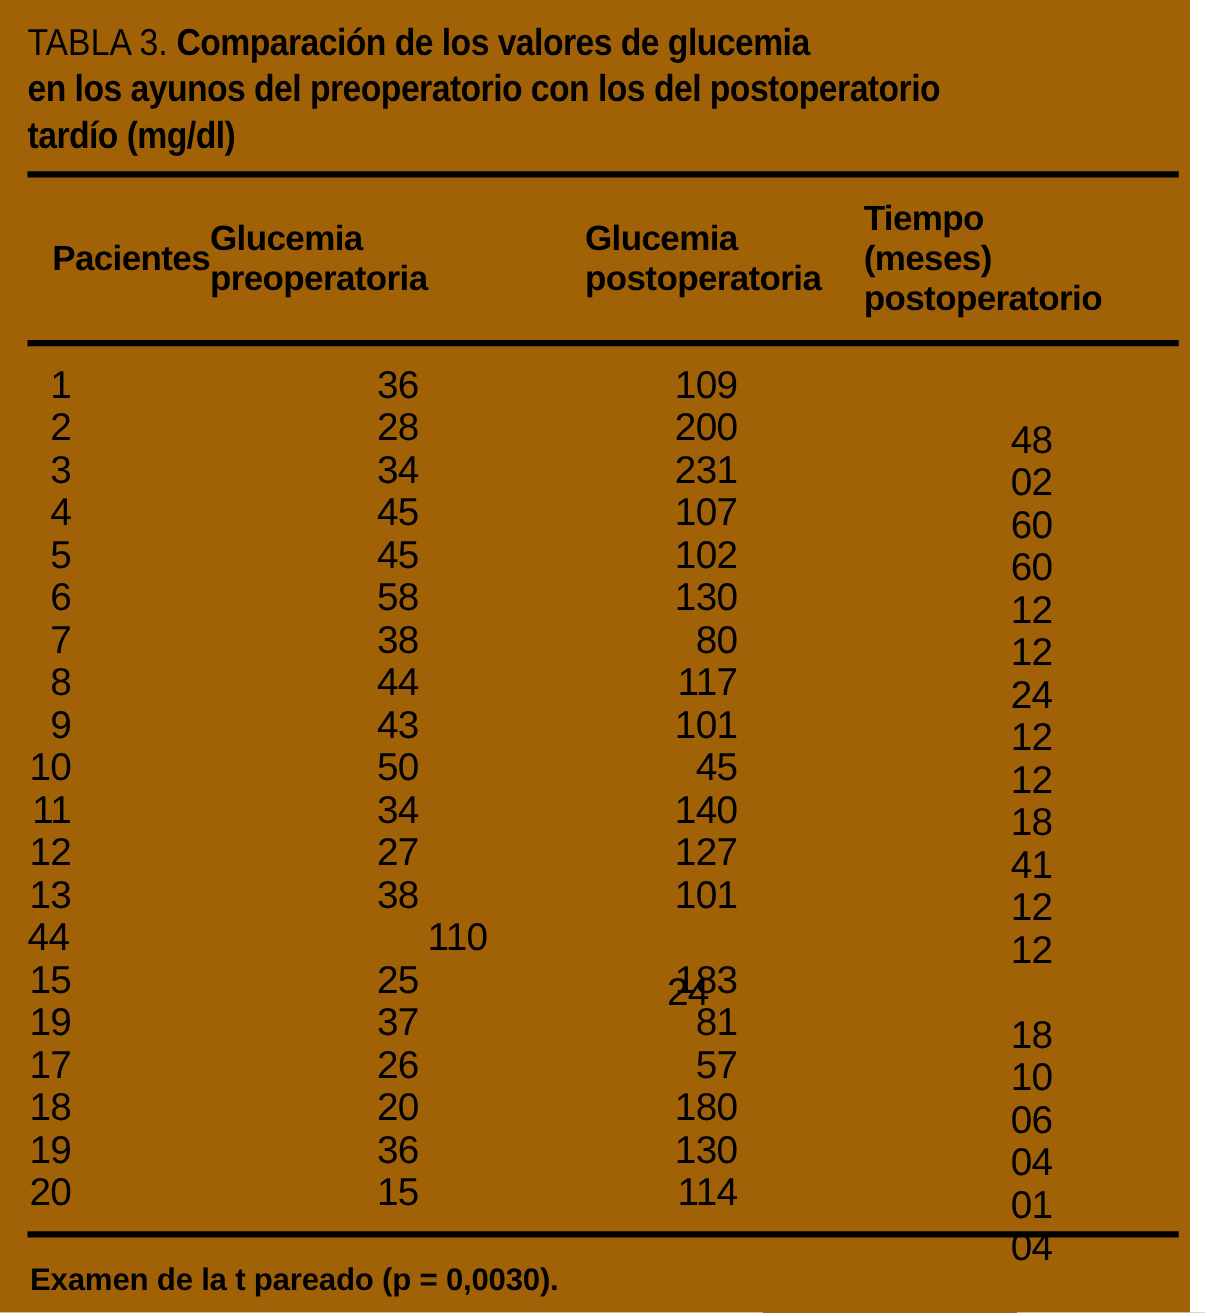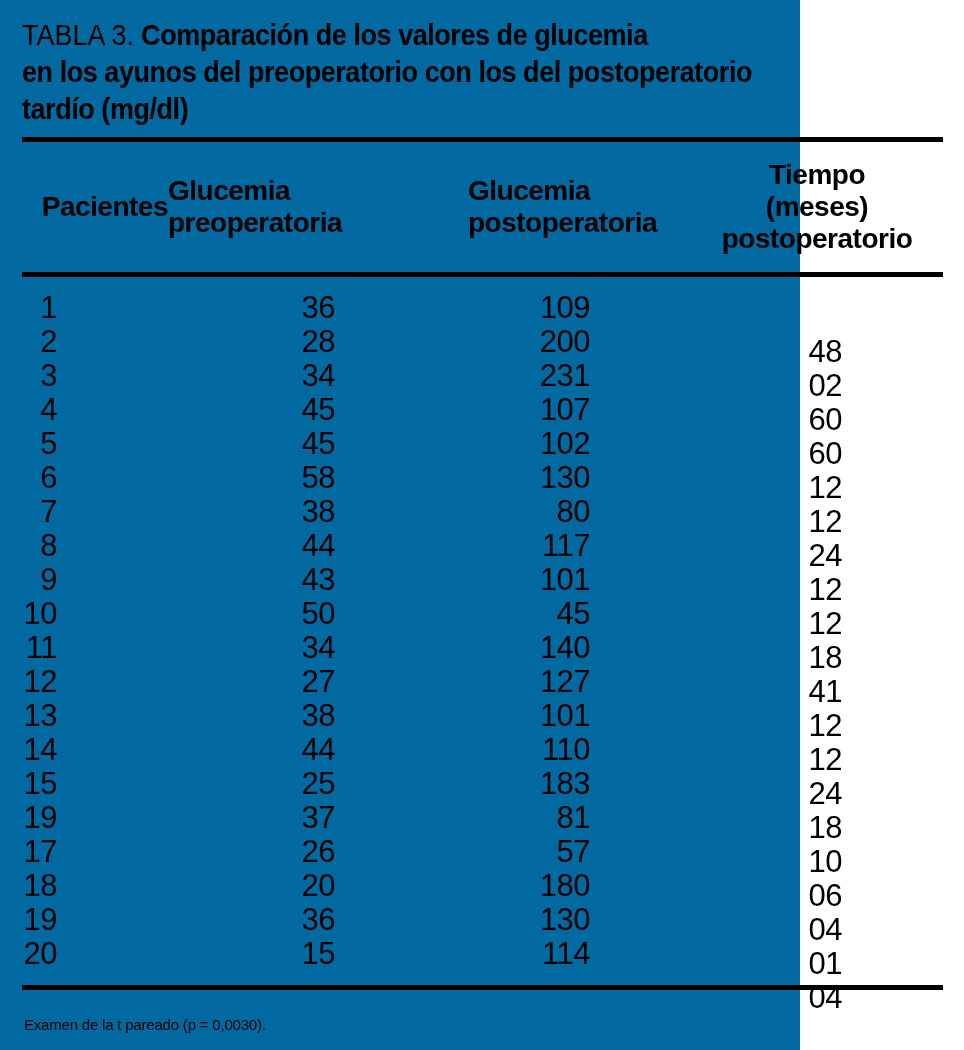--- a/index.html
+++ b/index.html
@@ -9,23 +9,23 @@
   }
   body {
     width: 964px;
     height: 1050px;
     font-family: "Liberation Sans", sans-serif;
     color: #000000;
     overflow: hidden;
   }
   .sheet {
     position: relative;
-    width: 800px;
+    width: 952px;
     height: 1050px;
-    background: #0369a1;
+    background: #a16207;
   }
   .content {
     padding-top: 16px;
   }
 
   
   .title-block {
     margin-left: 22px;
     font-size: 30px;
     line-height: 37px;
@@ -59,21 +59,21 @@
     height: 130px;
     align-items: center;
     font-weight: bold;
     font-size: 28px;
     line-height: 32px;
     letter-spacing: -0.5px;
   }
   .hcell span { display: block; }
   .h1 { text-align: right; padding-left: 3px; }
   .h2, .h3 { text-align: left; }
-  .h4 { text-align: center; padding-left: 23px; }
+  .h4 { text-align: left; padding-left: 23px; }
 
   
   .data-rows {
     margin-left: 22px;
     margin-top: 14px;
     width: 921px;
     font-size: 31px;
     line-height: 34px;
     letter-spacing: -0.5px;
   }
@@ -84,23 +84,24 @@
   }
   .c { text-align: right; }
   .c1 { padding-right: 111px; }
   .c2 { padding-right: 133px; }
   .c3 { padding-right: 78px; }
   .c4 { padding-right: 101px; margin-top: 44px; }
 
   
   .footnote {
     margin: 22px 0 0 24px;
-    font-size: 15px;
+    font-size: 25px;
     line-height: 25px;
     letter-spacing: -0.2px;
+    font-weight: bold;
   }
 </style>
 </head>
 <body>
 
 <div class="sheet">
   <div class="content">
 
     <div class="title-block">
       <div><span class="title-prefix">TABLA 3.</span> <span>Comparación de los valores de glucemia</span></div>
@@ -204,21 +205,20 @@
           <div class="c c3">127</div>
           <div class="c c4">12</div>
         </div>
         <div class="data-row">
           <div class="c c1">13</div>
           <div class="c c2">38</div>
           <div class="c c3">101</div>
           <div class="c c4">12</div>
         </div>
         <div class="data-row">
-          <div class="c c1">14</div>
           <div class="c c2">44</div>
           <div class="c c3">110</div>
           <div class="c c4">24</div>
         </div>
         <div class="data-row">
           <div class="c c1">15</div>
           <div class="c c2">25</div>
           <div class="c c3">183</div>
           <div class="c c4">18</div>
         </div>

